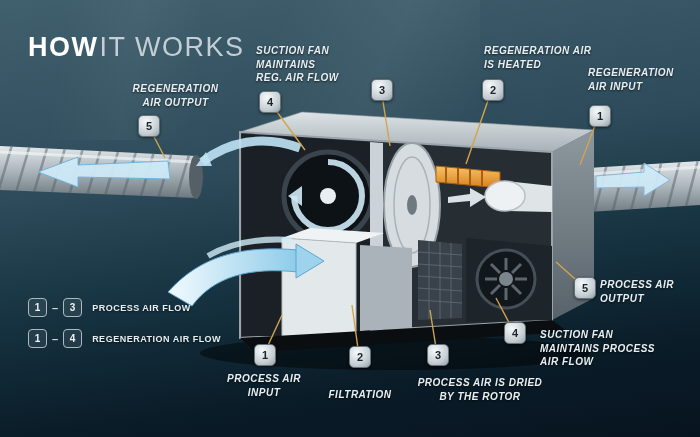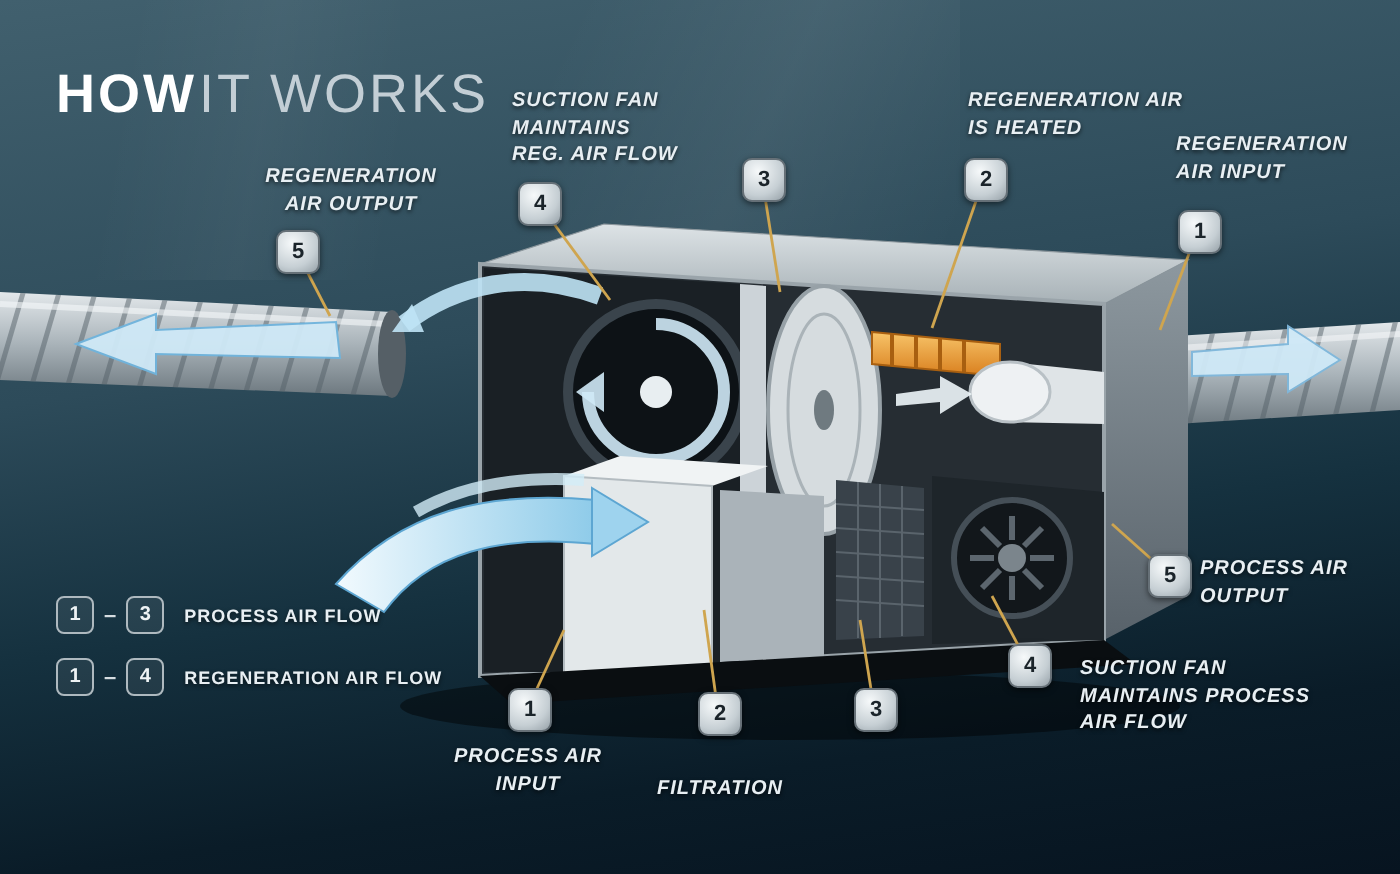--- a/index.html
+++ b/index.html
@@ -241,20 +241,22 @@
 AIR INPUT</div>
   <div class="badge bg-r1">1</div>
 
   <div class="callout-label lb-b1">PROCESS AIR
 INPUT</div>
   <div class="badge bg-b1">1</div>
 
   <div class="callout-label lb-b2">FILTRATION</div>
   <div class="badge bg-b2">2</div>
 
+  <div class="callout-label lb-b3">PROCESS AIR IS DRIED
+BY THE ROTOR</div>
   <div class="badge bg-b3">3</div>
 
   <div class="callout-label lb-b4">SUCTION FAN
 MAINTAINS PROCESS
 AIR FLOW</div>
   <div class="badge bg-b4">4</div>
 
   <div class="callout-label lb-r5">PROCESS AIR
 OUTPUT</div>
   <div class="badge bg-r5">5</div>

